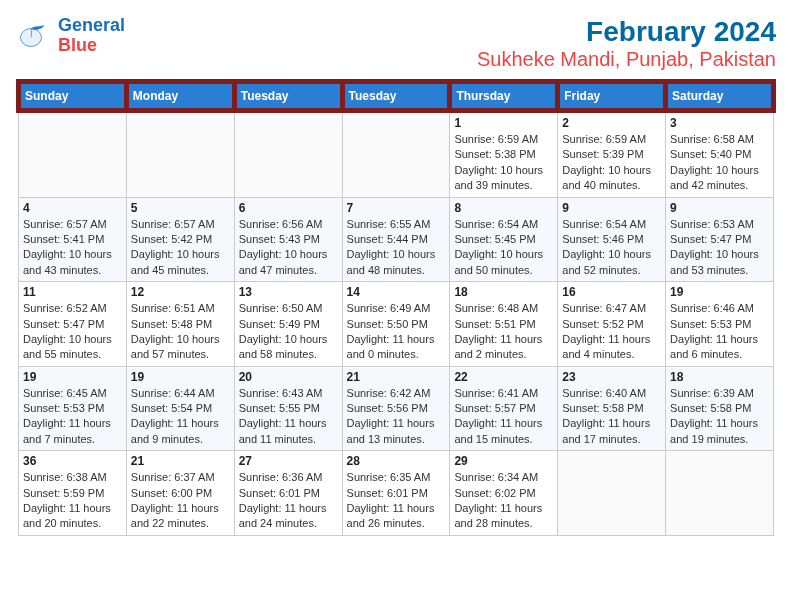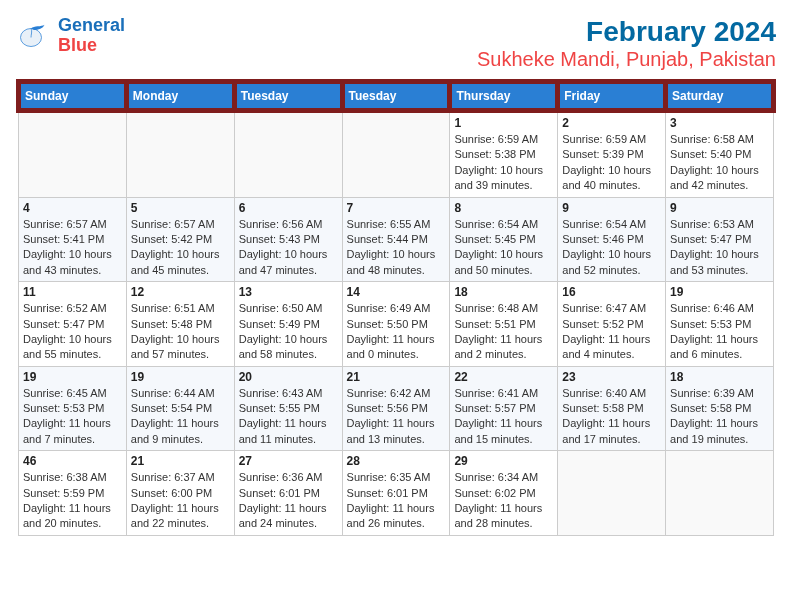--- a/index.html
+++ b/index.html
@@ -229,21 +229,21 @@
           <span class="day-number">23</span>
           <div class="day-info">Sunrise: 6:40 AM<br>Sunset: 5:58 PM<br>Daylight: 11 hours<br>and 17 minutes.</div>
         </td>
         <td>
           <span class="day-number">18</span>
           <div class="day-info">Sunrise: 6:39 AM<br>Sunset: 5:58 PM<br>Daylight: 11 hours<br>and 19 minutes.</div>
         </td>
       </tr>
       <tr>
         <td>
-          <span class="day-number">46</span>
+          <span class="day-number">36</span>
           <div class="day-info">Sunrise: 6:38 AM<br>Sunset: 5:59 PM<br>Daylight: 11 hours<br>and 20 minutes.</div>
         </td>
         <td>
           <span class="day-number">21</span>
           <div class="day-info">Sunrise: 6:37 AM<br>Sunset: 6:00 PM<br>Daylight: 11 hours<br>and 22 minutes.</div>
         </td>
         <td>
           <span class="day-number">27</span>
           <div class="day-info">Sunrise: 6:36 AM<br>Sunset: 6:01 PM<br>Daylight: 11 hours<br>and 24 minutes.</div>
         </td>

